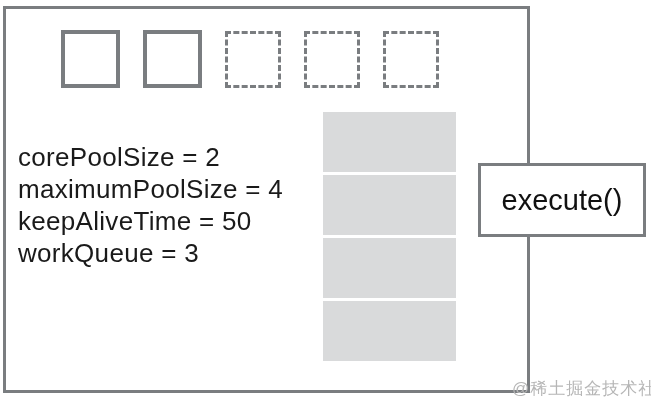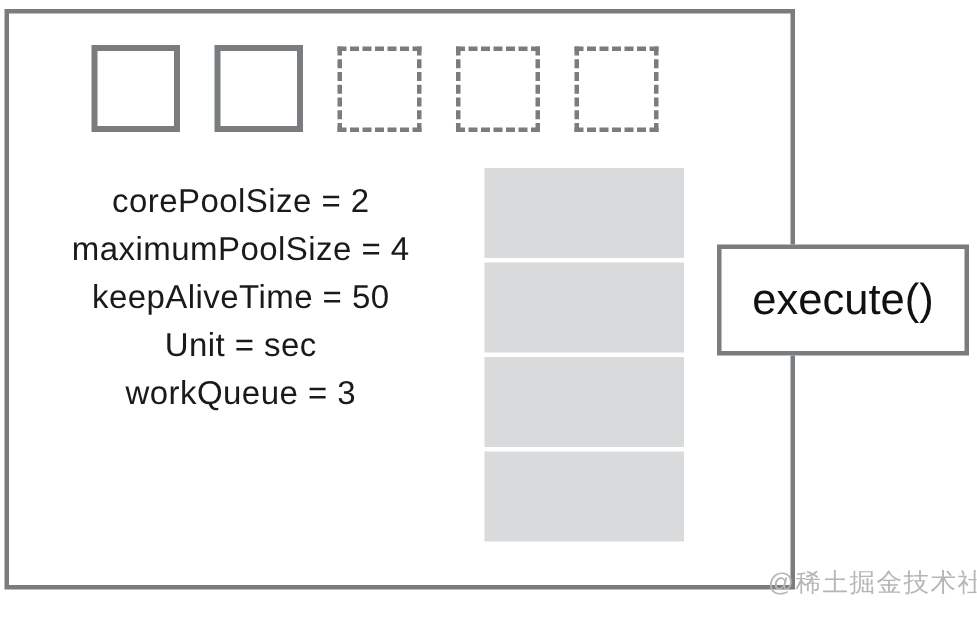--- a/index.html
+++ b/index.html
@@ -50,24 +50,24 @@
   .slot.dashed {
     width: 56px;
     height: 57px;
     border: 3px dashed #7a7d80;
     margin-top: 1px;
   }
   
   .params {
     position: absolute;
     left: 18px;
-    top: 118px;
+    top: 141px;
     width: 285px;
-    text-align: center;
-    font-size: 22px;
+    text-align: left;
+    font-size: 26px;
     font-weight: 300;
     line-height: 32px;
     color: #1a1a1a;
     letter-spacing: 0.3px;
     white-space: nowrap;
     z-index: 2;
   }
   
   .queue {
     position: absolute;
@@ -125,21 +125,20 @@
       <div class="slot solid"></div>
       <div class="slot dashed"></div>
       <div class="slot dashed"></div>
       <div class="slot dashed"></div>
     </div>
 
   <div class="params">
     <div>corePoolSize = 2</div>
     <div>maximumPoolSize = 4</div>
     <div>keepAliveTime = 50</div>
-    <div>Unit = sec</div>
     <div>workQueue = 3</div>
   </div>
 
   <div class="queue">
       <div class="queue-cell"></div>
       <div class="queue-cell"></div>
       <div class="queue-cell"></div>
       <div class="queue-cell"></div>
     </div>
 

